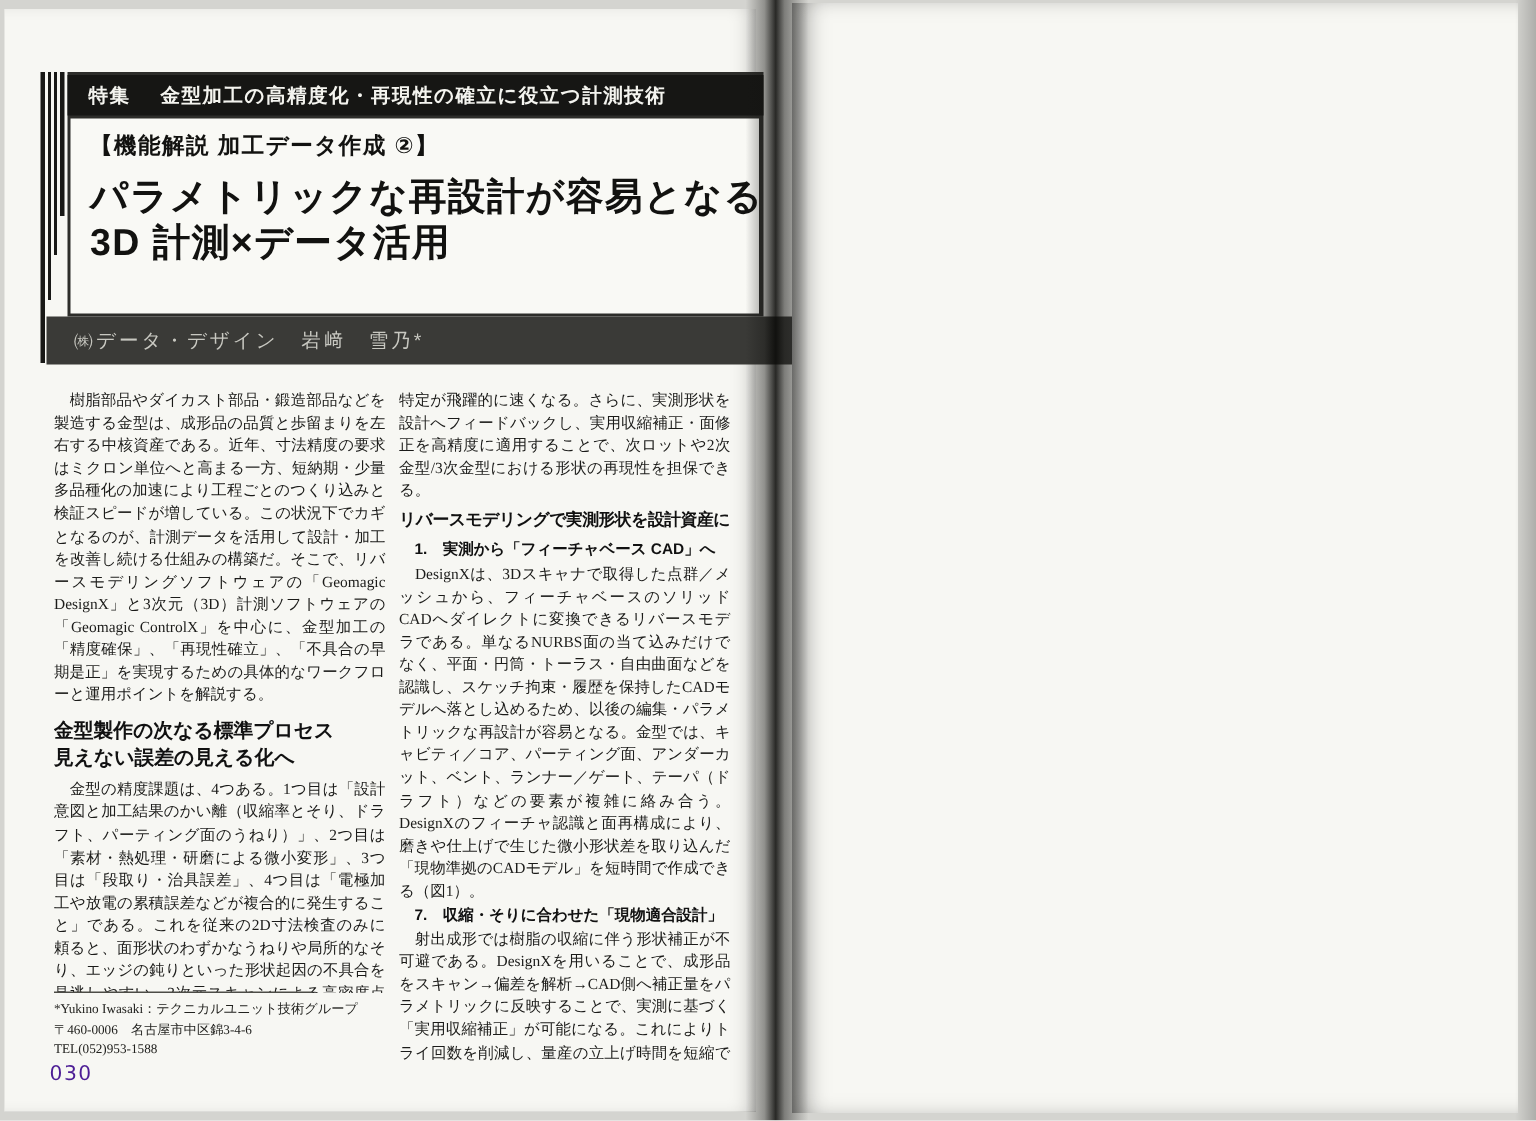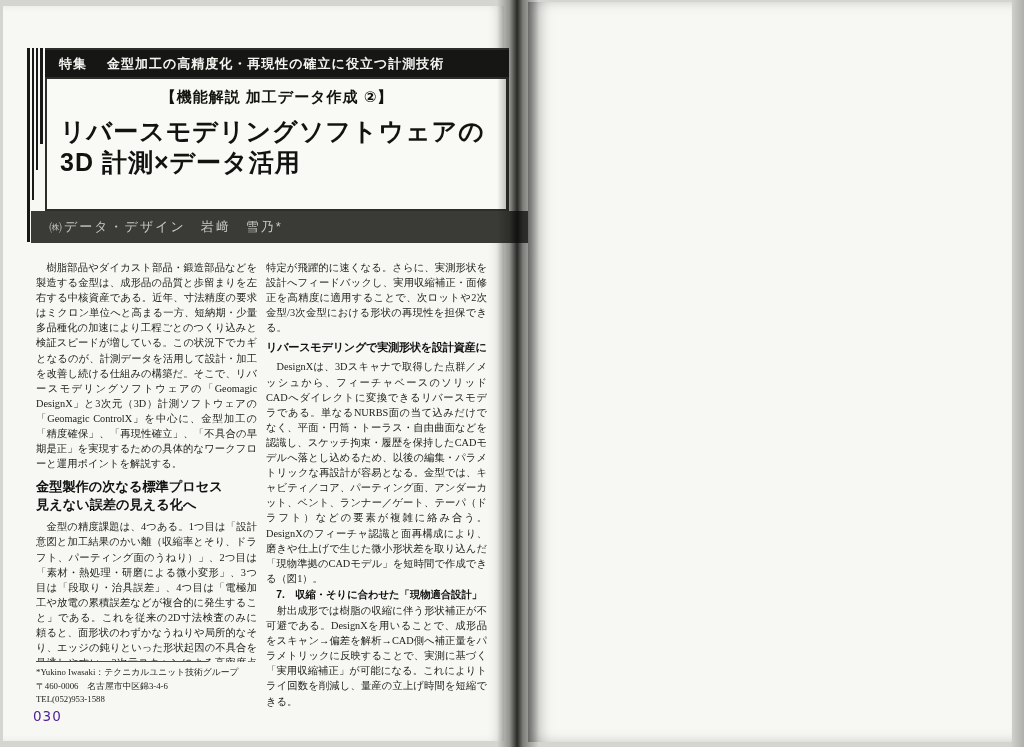--- a/index.html
+++ b/index.html
@@ -27,21 +27,21 @@
   .stripe.s4 { left:37px; top:42px; width:3px;   height:96px;  }
 
   .hdr-block { position:absolute; left:42px; top:42px; width:464px; height:163px; background:#2d2d2a; }
   .feature-bar { position:absolute; left:0; top:2px; width:100%; height:27px; background:#161614;
                  color:#f4f4ef; font-family:"Liberation Sans","DejaVu Sans",sans-serif; font-weight:700;
                  font-size:13px; line-height:27px; padding-left:14px; letter-spacing:1px; white-space:nowrap; }
   .feature-bar .flabel { margin-right:20px; }
   .title-box { position:absolute; left:2px; top:31px; width:459px; height:130px; background:#f9f9f5;
                padding:9px 12px 0 13px; color:#121210; }
   .kicker { font-family:"Liberation Sans","DejaVu Sans",sans-serif; font-weight:700; font-size:15px;
-            letter-spacing:1px; margin-bottom:9px;text-align:center; }
+            letter-spacing:1px; margin-bottom:9px; }
   .title-line { font-family:"Liberation Sans","DejaVu Sans",sans-serif; font-weight:700; font-size:25px;
             line-height:31px; letter-spacing:1px; white-space:nowrap; }
   .author-band { position:absolute; left:28px; top:205px; width:536px; height:32px; background:#3a3a37;
             color:#c8c8c1; font-family:"Liberation Sans","DejaVu Sans",sans-serif; font-size:13px;
             line-height:32px; padding-left:18px; letter-spacing:2px; white-space:nowrap; }
 
   
   .col { position:absolute; width:221px; color:#1b1b19; overflow:hidden; }
   .col p { font-size:10.3px; line-height:15.1px; text-align:justify; }
   .lp-col1 { left:33px;  top:254px; height:402px; }
@@ -70,21 +70,21 @@
     <span class="stripe s2"></span>
     <span class="stripe s3"></span>
     <span class="stripe s4"></span>
 
     <div class="hdr-block">
       <div class="feature-bar">
         <span class="flabel">特集</span><span>金型加工の高精度化・再現性の確立に役立つ計測技術</span>
       </div>
       <div class="title-box">
         <div class="kicker">【機能解説 加工データ作成 ②】</div>
-        <div class="title-line">リバースモデリングソフトウェアの</div>
+        <div class="title-line">パラメトリックな再設計が容易となる</div>
         <div class="title-line">3D 計測×データ活用</div>
       </div>
     </div>
     <div class="author-band">
       <span>㈱データ・デザイン　岩﨑　雪乃*</span>
     </div>
 
     <div class="col lp-col1">
       <p>　樹脂部品やダイカスト部品・鍛造部品などを製造する金型は、成形品の品質と歩留まりを左右する中核資産である。近年、寸法精度の要求はミクロン単位へと高まる一方、短納期・少量多品種化の加速により工程ごとのつくり込みと検証スピードが増している。この状況下でカギとなるのが、計測データを活用して設計・加工を改善し続ける仕組みの構築だ。そこで、リバースモデリングソフトウェアの「Geomagic DesignX」と3次元（3D）計測ソフトウェアの「Geomagic ControlX」を中心に、金型加工の「精度確保」、「再現性確立」、「不具合の早期是正」を実現するための具体的なワークフローと運用ポイントを解説する。</p>
       <div class="center-head">
@@ -98,20 +98,21 @@
       <div class="fn-rule"></div>
       <div>*Yukino Iwasaki：テクニカルユニット技術グループ</div>
       <div>〒460-0006　名古屋市中区錦3-4-6</div>
       <div>TEL(052)953-1588</div>
     </div>
     <div class="pagenum-left">030</div>
 
     <div class="col lp-col2">
       <p>特定が飛躍的に速くなる。さらに、実測形状を設計へフィードバックし、実用収縮補正・面修正を高精度に適用することで、次ロットや2次金型/3次金型における形状の再現性を担保できる。</p>
       <div class="sec-head">リバースモデリングで実測形状を設計資産に</div>
+      <div class="sub-head">　1.　実測から「フィーチャベース CAD」へ</div>
       <p>　DesignXは、3Dスキャナで取得した点群／メッシュから、フィーチャベースのソリッドCADへダイレクトに変換できるリバースモデラである。単なるNURBS面の当て込みだけでなく、平面・円筒・トーラス・自由曲面などを認識し、スケッチ拘束・履歴を保持したCADモデルへ落とし込めるため、以後の編集・パラメトリックな再設計が容易となる。金型では、キャビティ／コア、パーティング面、アンダーカット、ベント、ランナー／ゲート、テーパ（ドラフト）などの要素が複雑に絡み合う。DesignXのフィーチャ認識と面再構成により、磨きや仕上げで生じた微小形状差を取り込んだ「現物準拠のCADモデル」を短時間で作成できる（図1）。</p>
       <div class="sub-head">　7.　収縮・そりに合わせた「現物適合設計」</div>
       <p>　射出成形では樹脂の収縮に伴う形状補正が不可避である。DesignXを用いることで、成形品をスキャン→偏差を解析→CAD側へ補正量をパラメトリックに反映することで、実測に基づく「実用収縮補正」が可能になる。これによりトライ回数を削減し、量産の立上げ時間を短縮できる。</p>
 
     </div>
   </div>
 
   <div class="page page-right">
 
     

